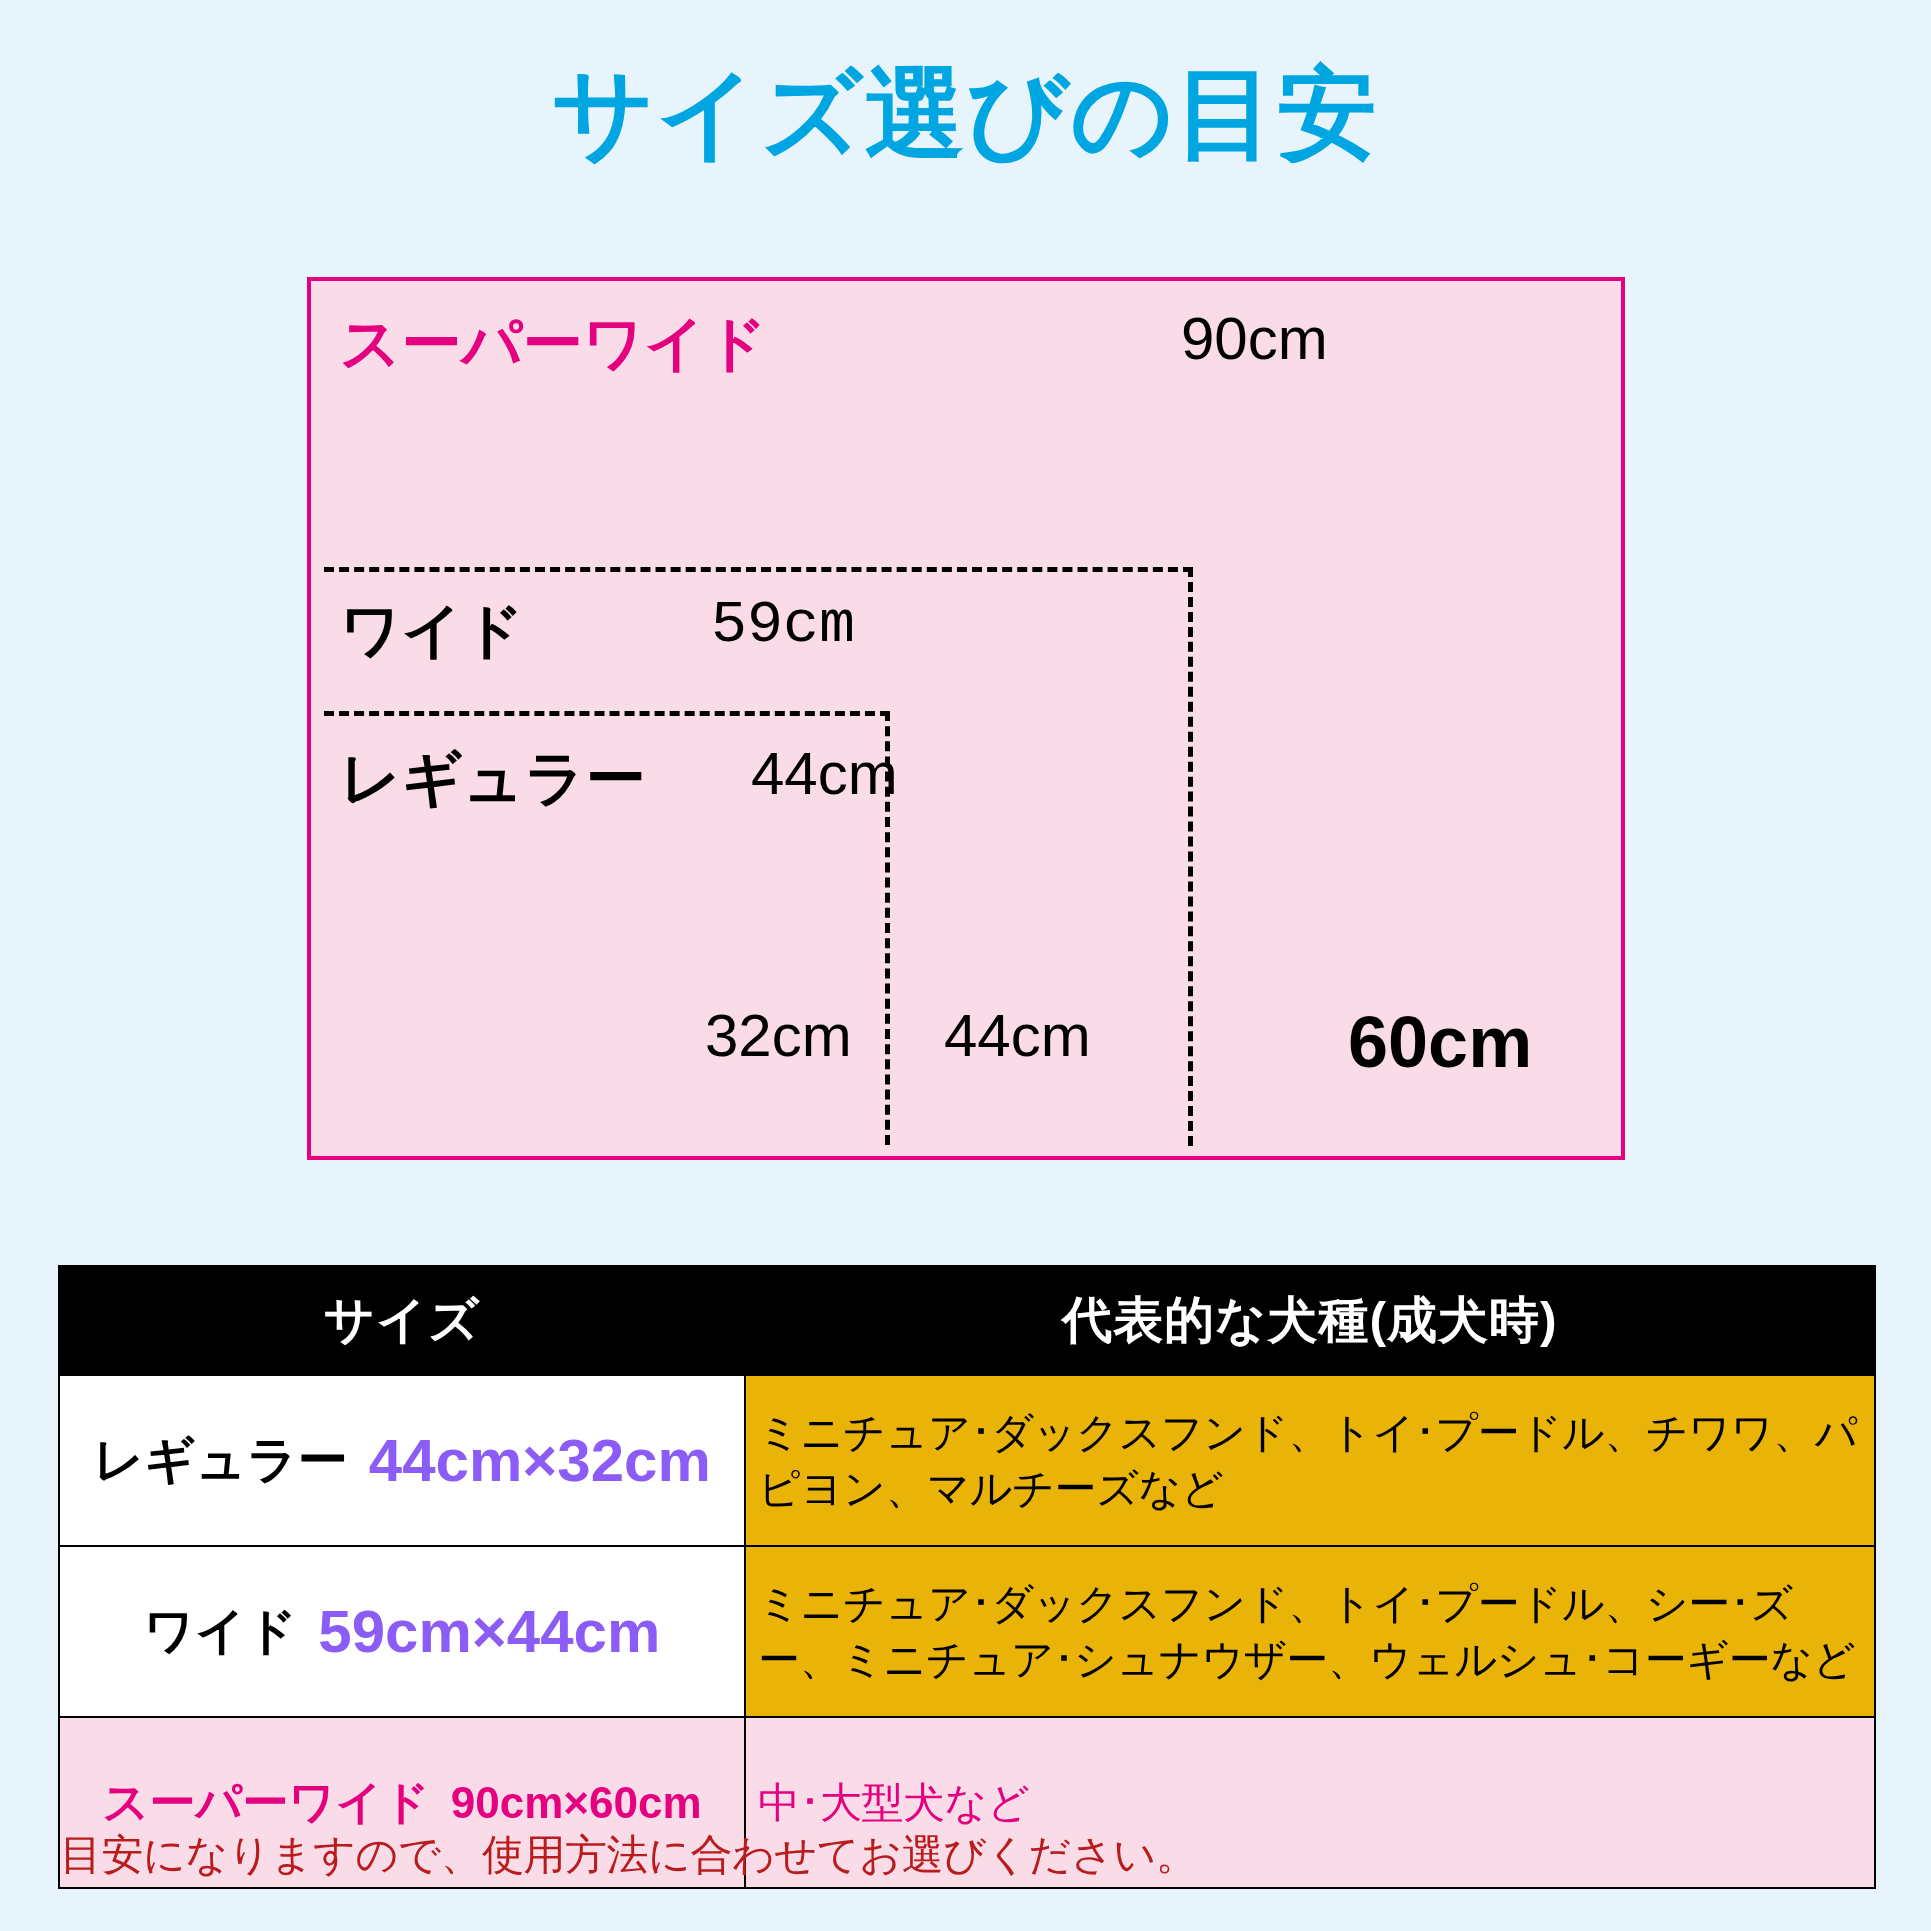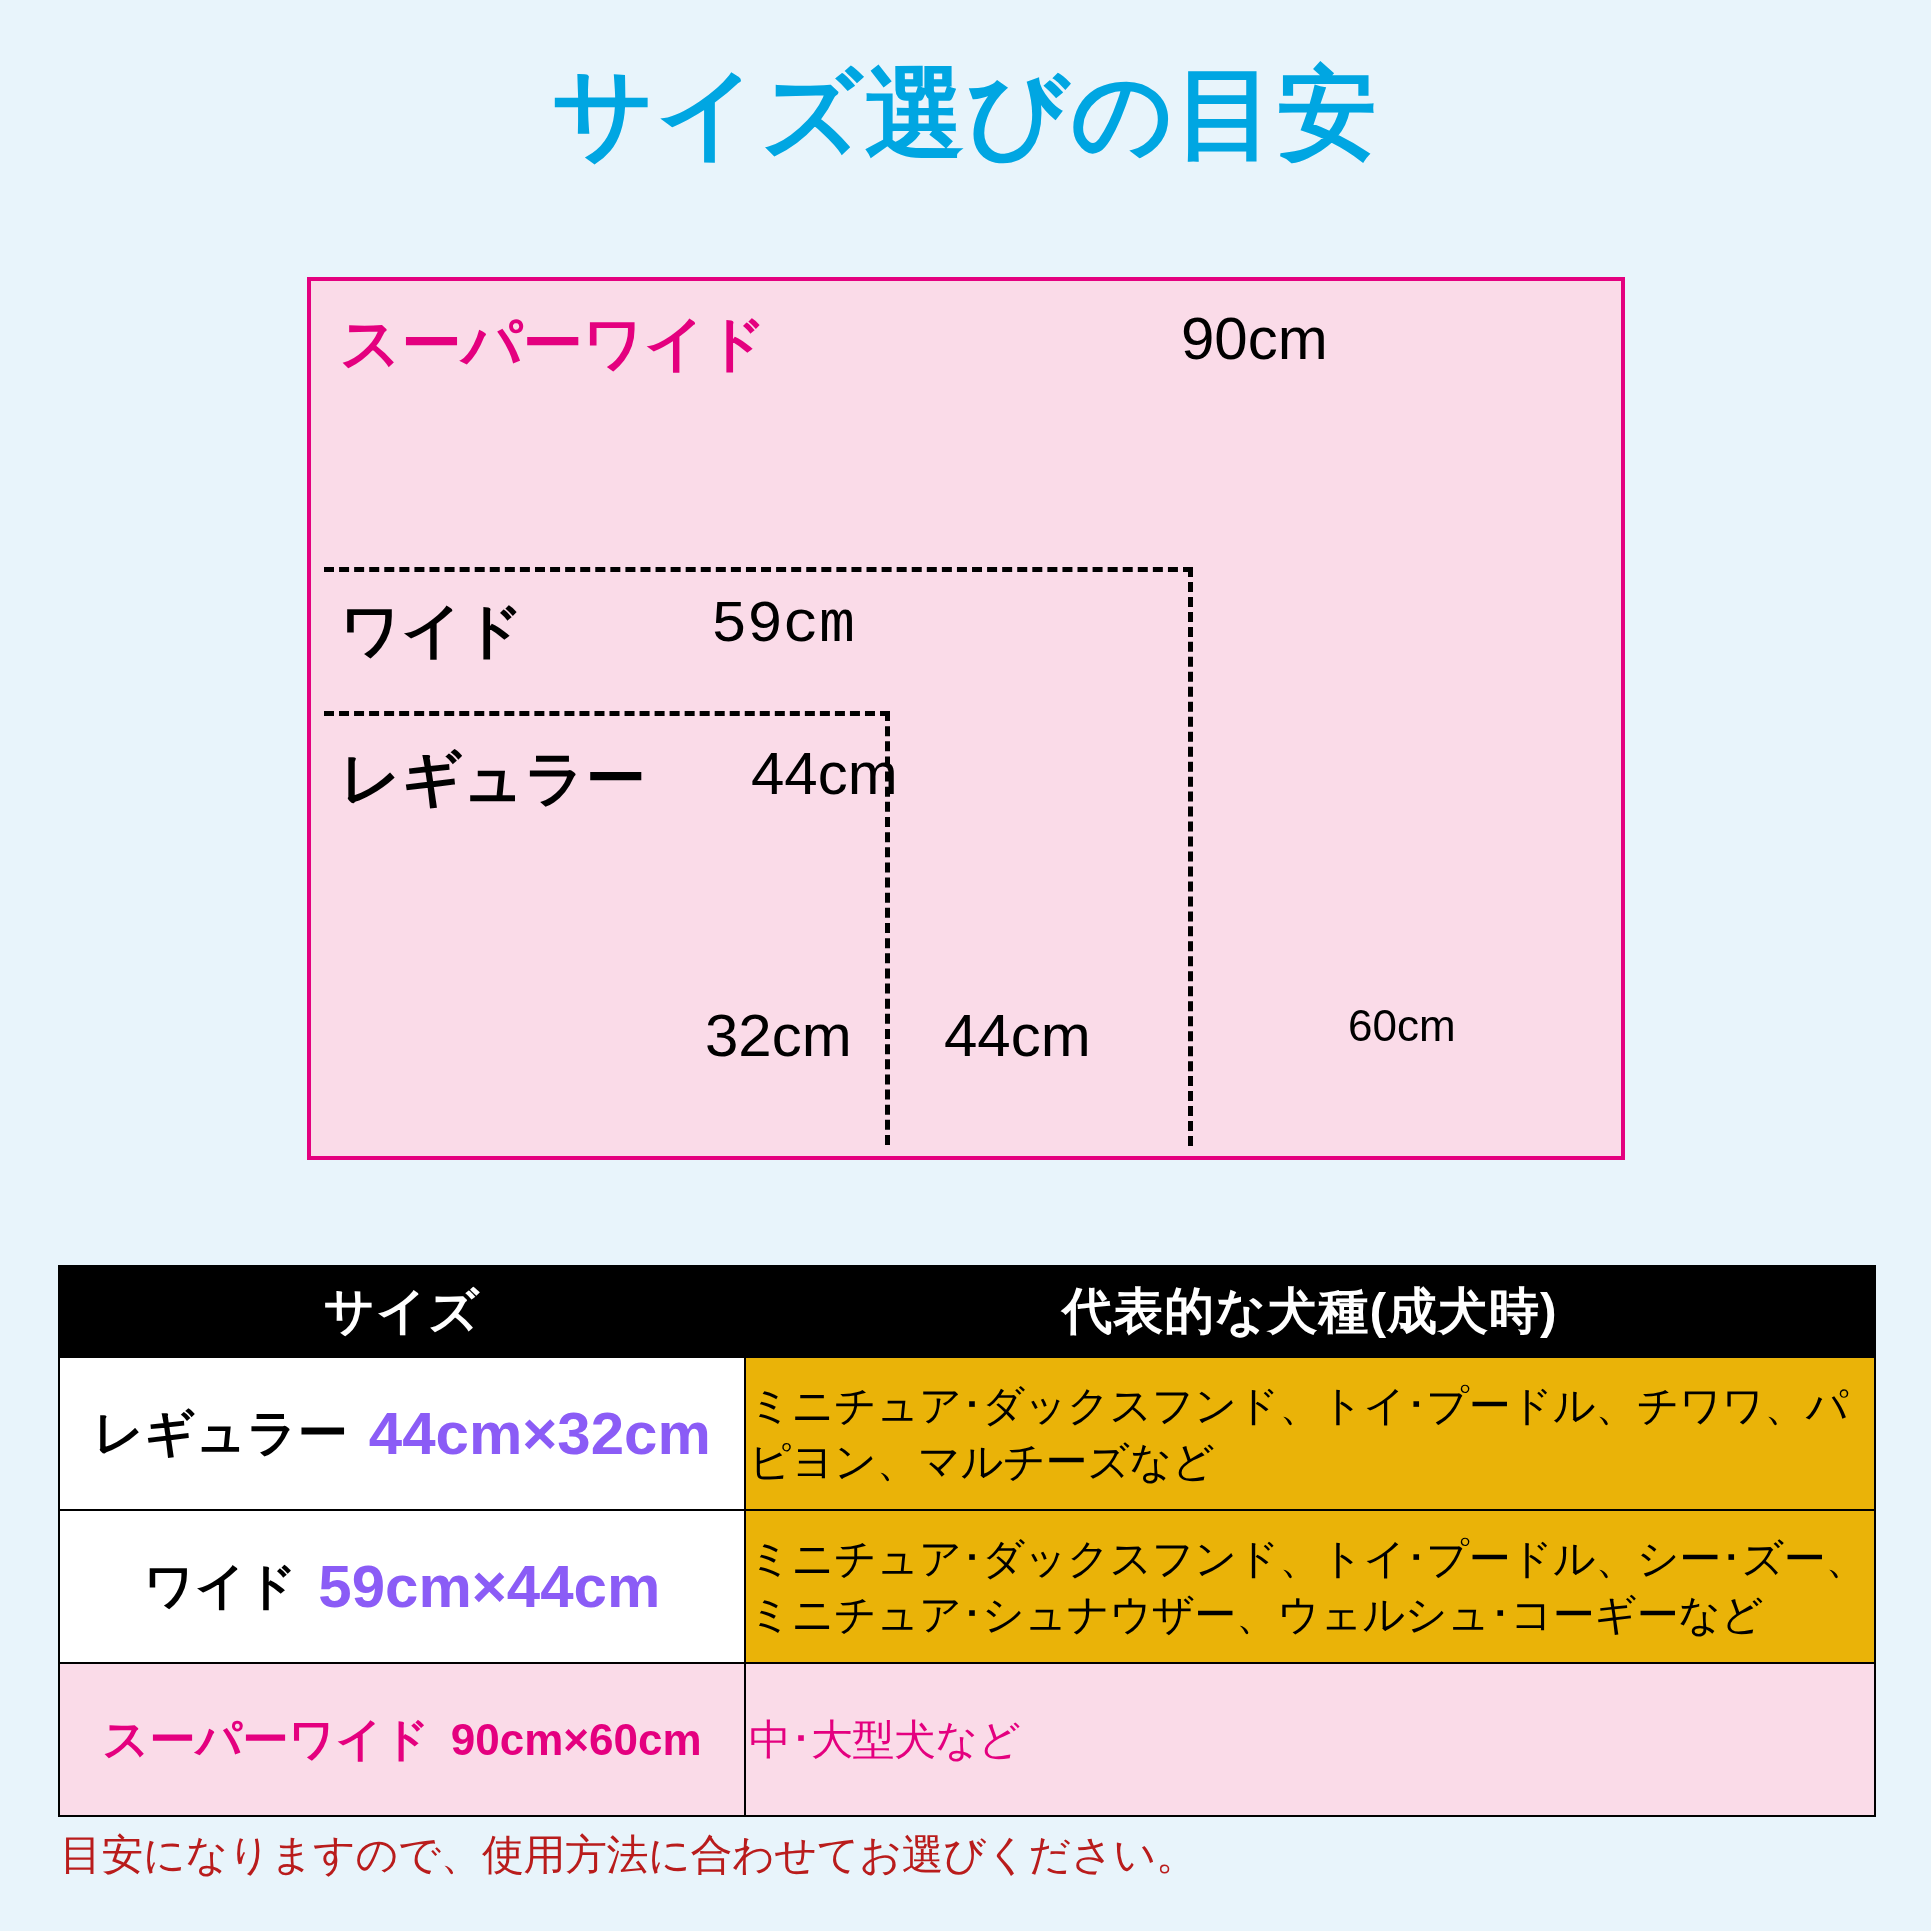--- a/index.html
+++ b/index.html
@@ -128,37 +128,37 @@
   .dim-wide-h {
     left: 637px;
     top: 724px;
     font-size: 60px;
     color: #000;
     font-weight: normal;
   }
   .dim-super-h {
     left: 1041px;
     top: 724px;
-    font-size: 44px;
-    color: #000;
-    font-weight: normal;
+    font-size: 72px;
+    color: #000;
+    font-weight: bold;
   }
 
   
   .table {
     position: absolute;
     left: 58px;
     top: 1265px;
     width: 1815px;
     border-collapse: collapse;
     table-layout: fixed;
   }
   .table td, .table th {
     border: 2.9px solid #000;
-    padding: 3px;
+    padding: 12px;
     vertical-align: middle;
   }
   .thead-cell {
     background: #000;
     color: #fff;
     font-size: 50px;
     font-weight: bold;
     text-align: center;
     height: 83px;
     letter-spacing: 1px;

